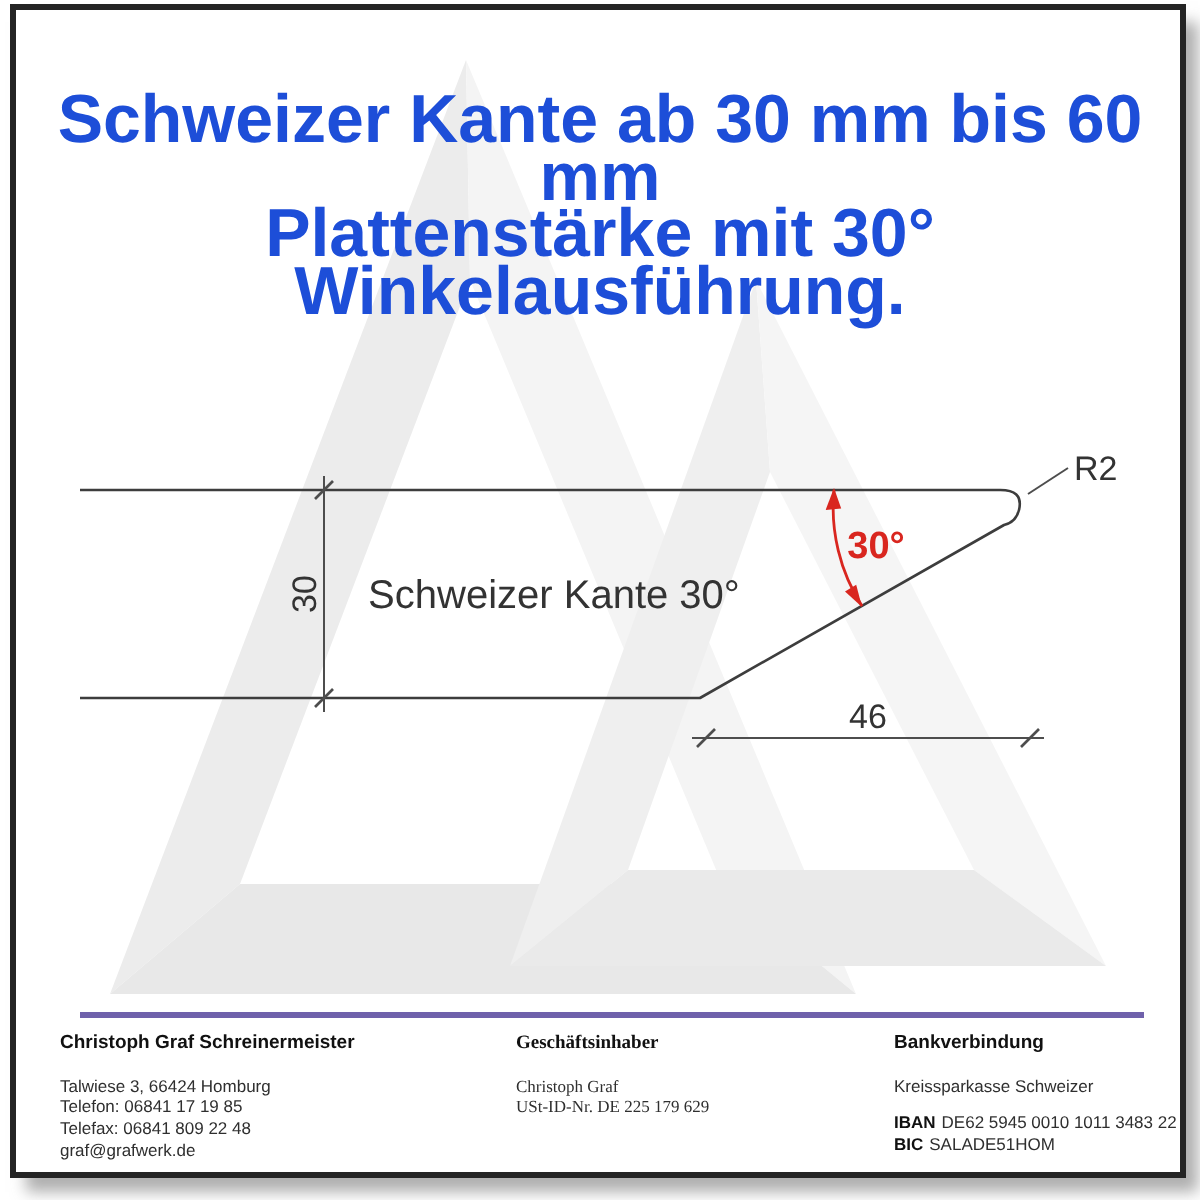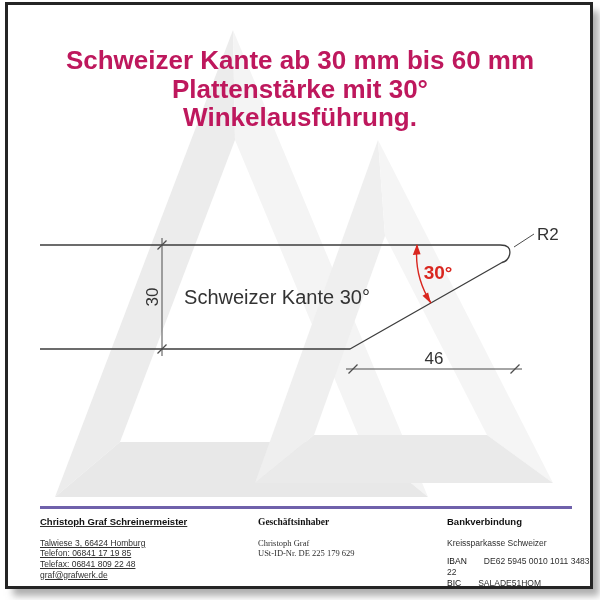--- a/index.html
+++ b/index.html
@@ -8,28 +8,28 @@
 
   
   #frame{position:absolute;left:5px;top:2px;width:588px;height:587px;box-sizing:border-box;
          border:3px solid #242424;box-shadow:7px 8px 7px -1px rgba(110,110,110,.55);
          pointer-events:none;z-index:3;}
 
   #watermark{position:absolute;left:0;top:0;z-index:0;}
   #drawing{position:absolute;left:0;top:0;z-index:2;font-family:"Liberation Sans",sans-serif;}
 
   .title{position:absolute;left:0;top:46px;width:600px;text-align:center;z-index:2;
-         color:#be185d;font-weight:bold;font-size:26px;line-height:28.5px;}
+         color:#1d4ed8;font-weight:bold;font-size:34px;line-height:28.5px;}
 
   .footer-sep{position:absolute;left:40px;top:506px;width:532px;height:2.5px;background:#6f61ab;z-index:2;}
   .fcol{position:absolute;top:517px;z-index:2;color:#2f2f2f;font-size:8.5px;line-height:10.7px;}
   .fcol .fhead{font-size:9.5px;font-weight:bold;color:#111;margin-bottom:10px;}
   .fcol .gap{margin-top:8px;}
-  .fcol b{font-weight:normal;margin-right:17px;color:#111;}
-  #fcol1{left:40px;width:200px;text-decoration:underline;}
+  .fcol b{font-weight:bold;margin-right:3px;color:#111;}
+  #fcol1{left:30px;width:200px;}
   #fcol2{left:258px;width:180px;font-family:Liberation Serif, serif;}
   #fcol3{left:447px;width:150px;}
 </style>
 </head>
 <body>
 
 <div id="stage">
 
   <svg id="watermark" width="600" height="600" viewBox="0 0 600 600">
     <g>

